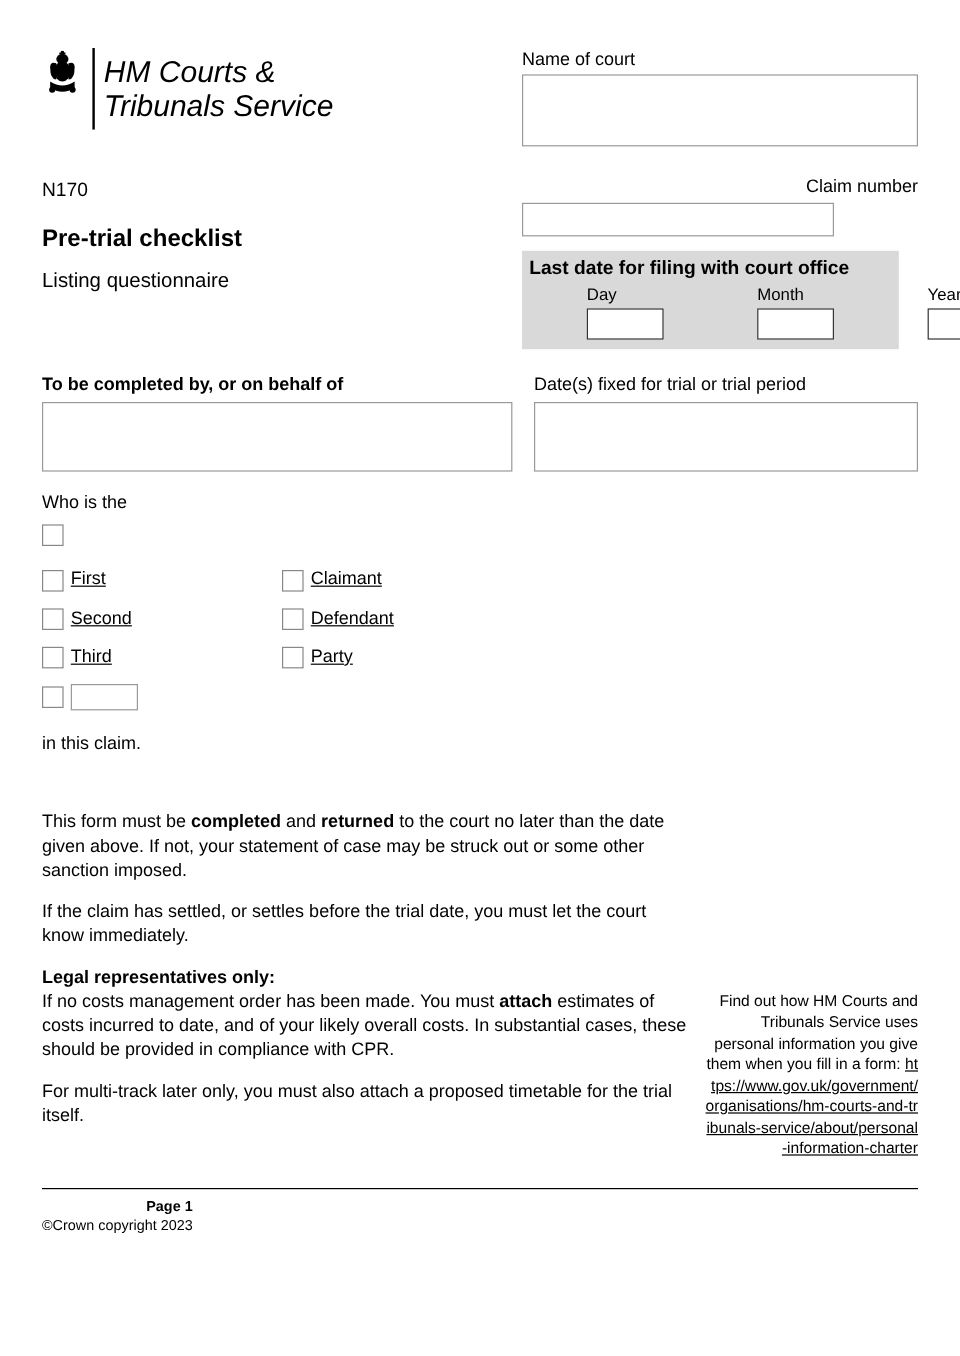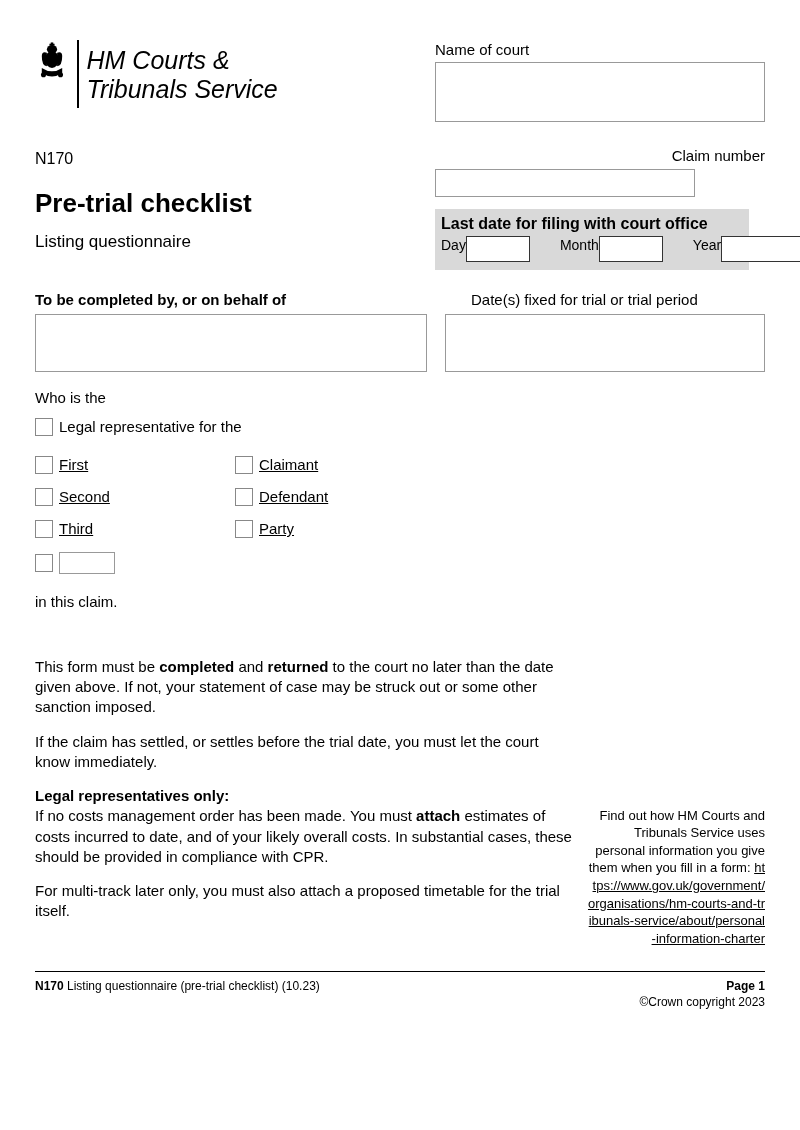--- a/index.html
+++ b/index.html
@@ -51,21 +51,21 @@
       line-height: 1.15;
       font-weight: 400;
       padding-top: 6px;
     }
     .form-code {
       font-size: 16px;
       margin-bottom: 16px;
       margin-top: 40px;
     }
     .form-title {
-      font-size: 26px;
+      font-size: 20px;
       font-weight: 700;
       margin-bottom: 10px;
     }
     .form-subtitle {
       font-size: 17px;
       font-weight: 400;
     }
     .field-label {
       font-size: 15px;
       margin-bottom: 2px;
@@ -93,21 +93,22 @@
       font-weight: 700;
       font-size: 16px;
       margin-bottom: 2px;
     }
     .date-row {
       display: flex;
       gap: 30px;
     }
     .date-cell {
       display: flex;
-      flex-direction: row;
+      flex-direction: column;
+      margin-left: 48px;
     }
     .date-cell-label {
       font-size: 14px;
       margin-bottom: 2px;
     }
     .date-input {
       border: 1px solid #333;
       background: #fff;
       height: 26px;
     }
@@ -124,21 +125,20 @@
       margin-bottom: 4px;
     }
     .completed-by-box {
       width: 392px;
       height: 58px;
       border: 1px solid #999;
     }
     .trial-dates-label {
       font-size: 15px;
       margin-bottom: 4px;
-      margin-left: 26px;
     }
     .trial-dates-box {
       width: 320px;
       height: 58px;
       border: 1px solid #999;
     }
     .who-section {
       margin-top: 16px;
     }
     .who-text {
@@ -288,21 +288,20 @@
   <div>
     <div class="trial-dates-label">Date(s) fixed for trial or trial period</div>
     <div class="trial-dates-box"></div>
   </div>
 </div>
 
 <div class="who-section">
   <div class="who-text">Who is the</div>
   <div class="check-row">
     <div class="checkbox"></div>
-    <span>Legal representative for the</span>
   </div>
   <div class="check-columns">
     <div class="check-col">
       <div class="check-row">
         <div class="checkbox"></div>
         <span>First</span>
       </div>
       <div class="check-row">
         <div class="checkbox"></div>
         <span>Second</span>
@@ -346,20 +345,17 @@
     </p>
     <p class="body-para">For multi-track later only, you must also attach a proposed timetable for the trial itself.</p>
   </div>
   <div class="body-right">
     <span>Find out how HM Courts and Tribunals Service uses personal information you give them when you fill in a form: </span>
     <span class="privacy-link">https://www.gov.uk/government/organisations/hm-courts-and-tribunals-service/about/personal-information-charter</span>
   </div>
 </div>
 
 <div class="footer">
-  <div>
-    <b>N170</b><span> Listing questionnaire (pre-trial checklist) (10.23)</span>
-  </div>
   <div class="footer-right">
     <div class="page-num">Page 1</div>
     <div>©Crown copyright 2023</div>
   </div>
 </div>
 
 </body></html>

